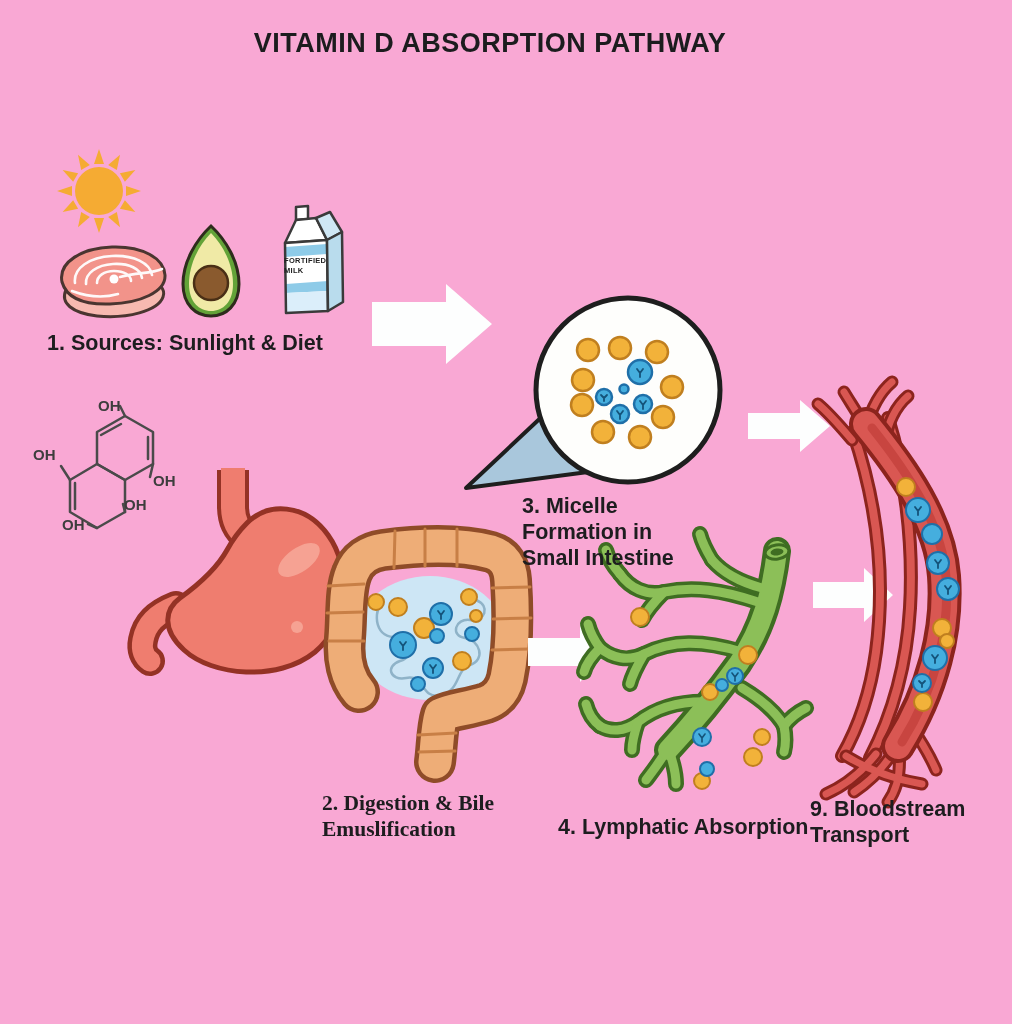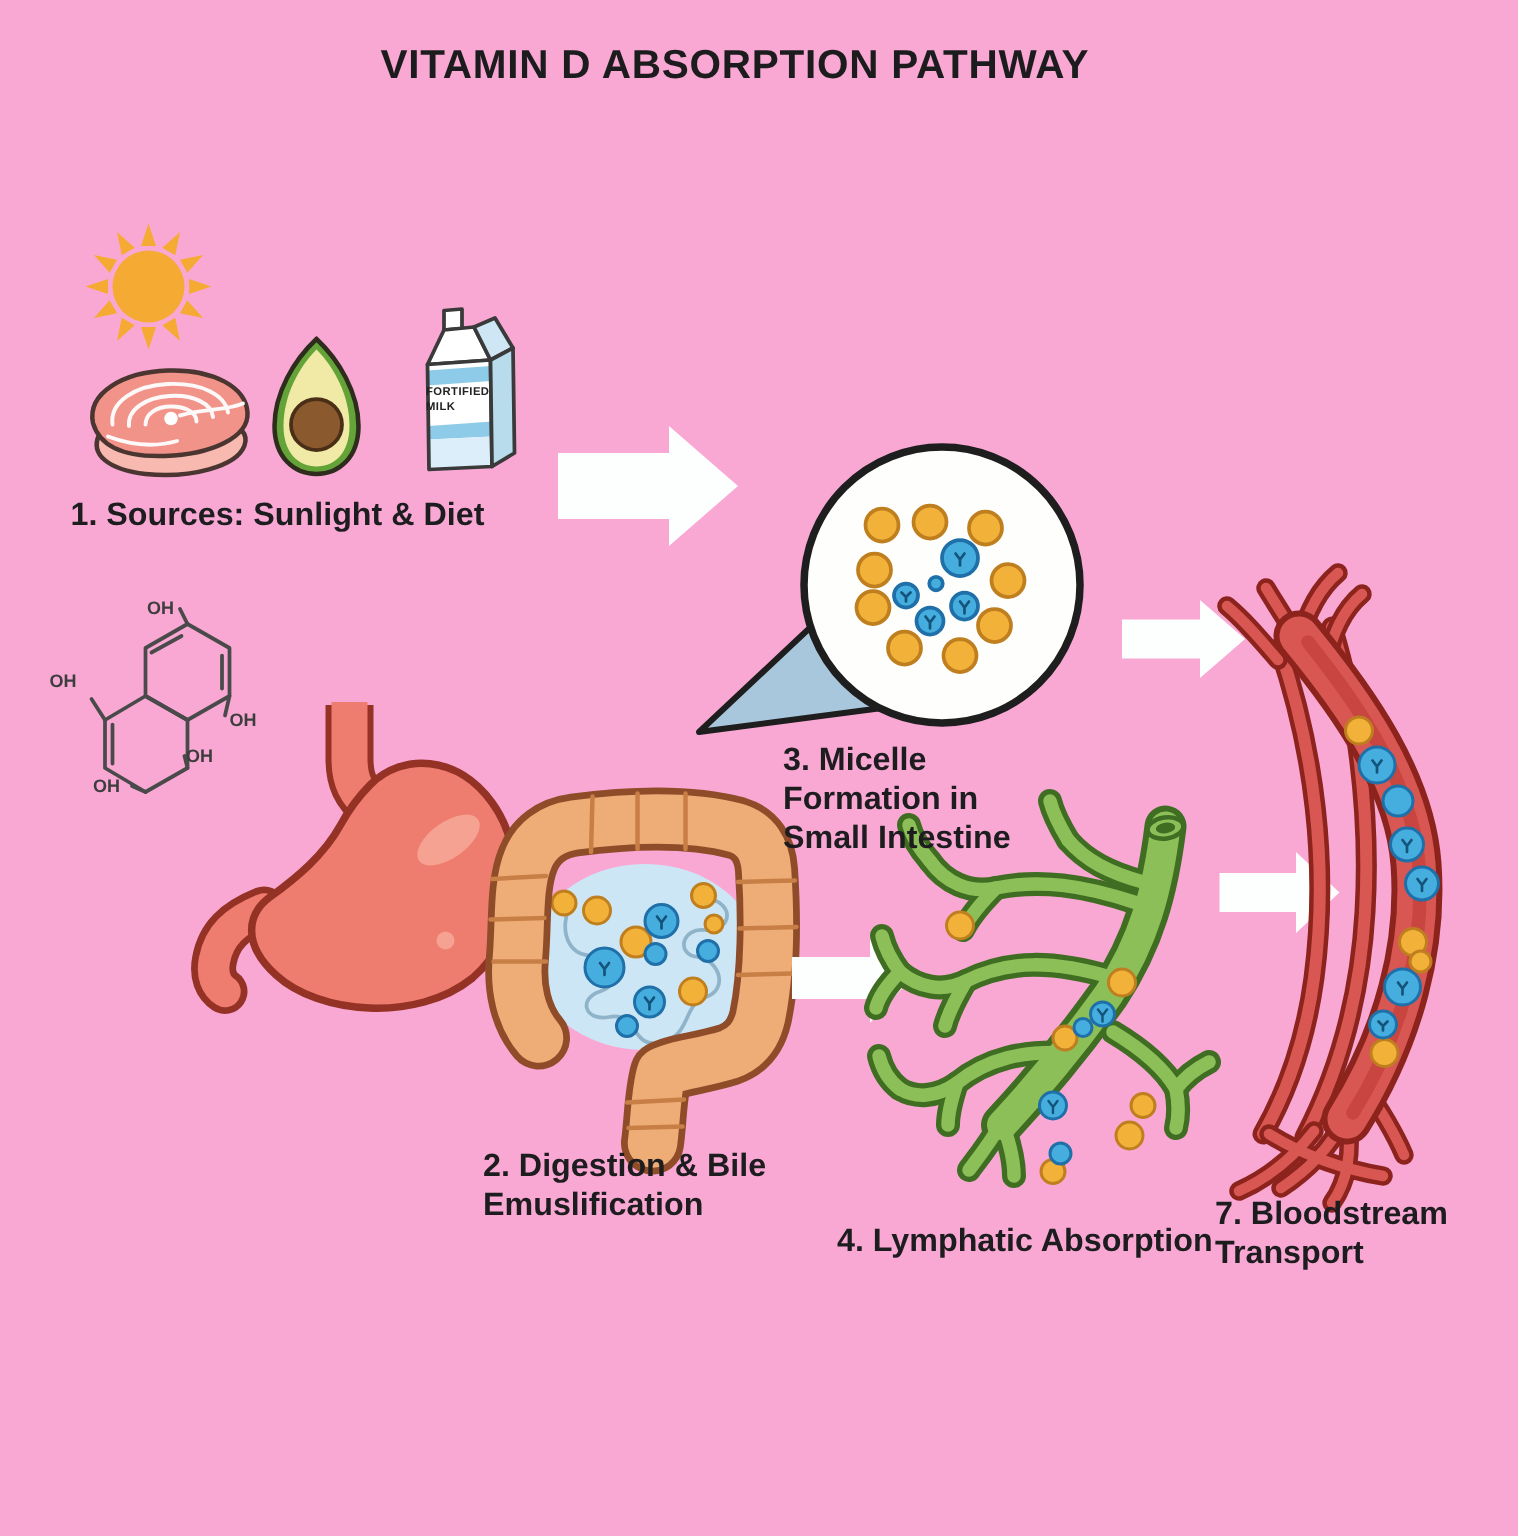--- a/index.html
+++ b/index.html
@@ -16,21 +16,21 @@
     text-align:center;font-size:27px;font-weight:800;
     letter-spacing:0.5px;color:#1c1c1e;
   }
   .lbl{
     position:absolute;color:#1d1d1f;font-weight:700;
     font-size:21.5px;line-height:26px;
     white-space:nowrap;
   }
   .oh{
     position:absolute;color:#3d3d3d;font-weight:600;
-    font-size:12px;line-height:15px;
+    font-size:15px;line-height:15px;
   }
   .milk-label{
     position:absolute;left:284px;top:256px;width:44px;
     text-align:left;font-size:7.5px;line-height:10px;
     font-weight:700;color:#222;letter-spacing:0.3px;
   }
 </style>
 </head>
 <body>
 
@@ -309,35 +309,35 @@
           <path d="M922,684 L922,687 M922,684 L919,681 M922,684 L925,681"></path>
         </g>
       </g>
     </g>
   </svg>
 
   <div class="title">VITAMIN D ABSORPTION PATHWAY</div>
 
   <div class="lbl" style="left:47px;top:330px;text-align:center;">1. Sources: Sunlight &amp; Diet</div>
 
-  <div style="position:absolute;left:322px;top:764px;width:200px;">
+  <div style="position:absolute;left:322px;top:790px;width:200px;font-family:Liberation Serif, serif;">
     <div class="lbl" style="position:static;">2. Digestion &amp; Bile</div>
     <div class="lbl" style="position:static;">Emuslification</div>
   </div>
 
   <div style="position:absolute;left:522px;top:493px;width:200px;">
     <div class="lbl" style="position:static;">3. Micelle</div>
     <div class="lbl" style="position:static;">Formation in</div>
     <div class="lbl" style="position:static;">Small Intestine</div>
   </div>
 
   <div class="lbl" style="left:558px;top:814px;width:262px;">4. Lymphatic Absorption</div>
 
   <div style="position:absolute;left:810px;top:796px;width:200px;">
-    <div class="lbl" style="position:static;">7. Bloodstream</div>
+    <div class="lbl" style="position:static;">9. Bloodstream</div>
     <div class="lbl" style="position:static;">Transport</div>
   </div>
 
   <div class="milk-label">
     <div>FORTIFIED</div>
     <div>MILK</div>
   </div>
 
   <div class="oh" style="left:98px;top:398px;">OH</div>
   <div class="oh" style="left:33px;top:447px;">OH</div>

